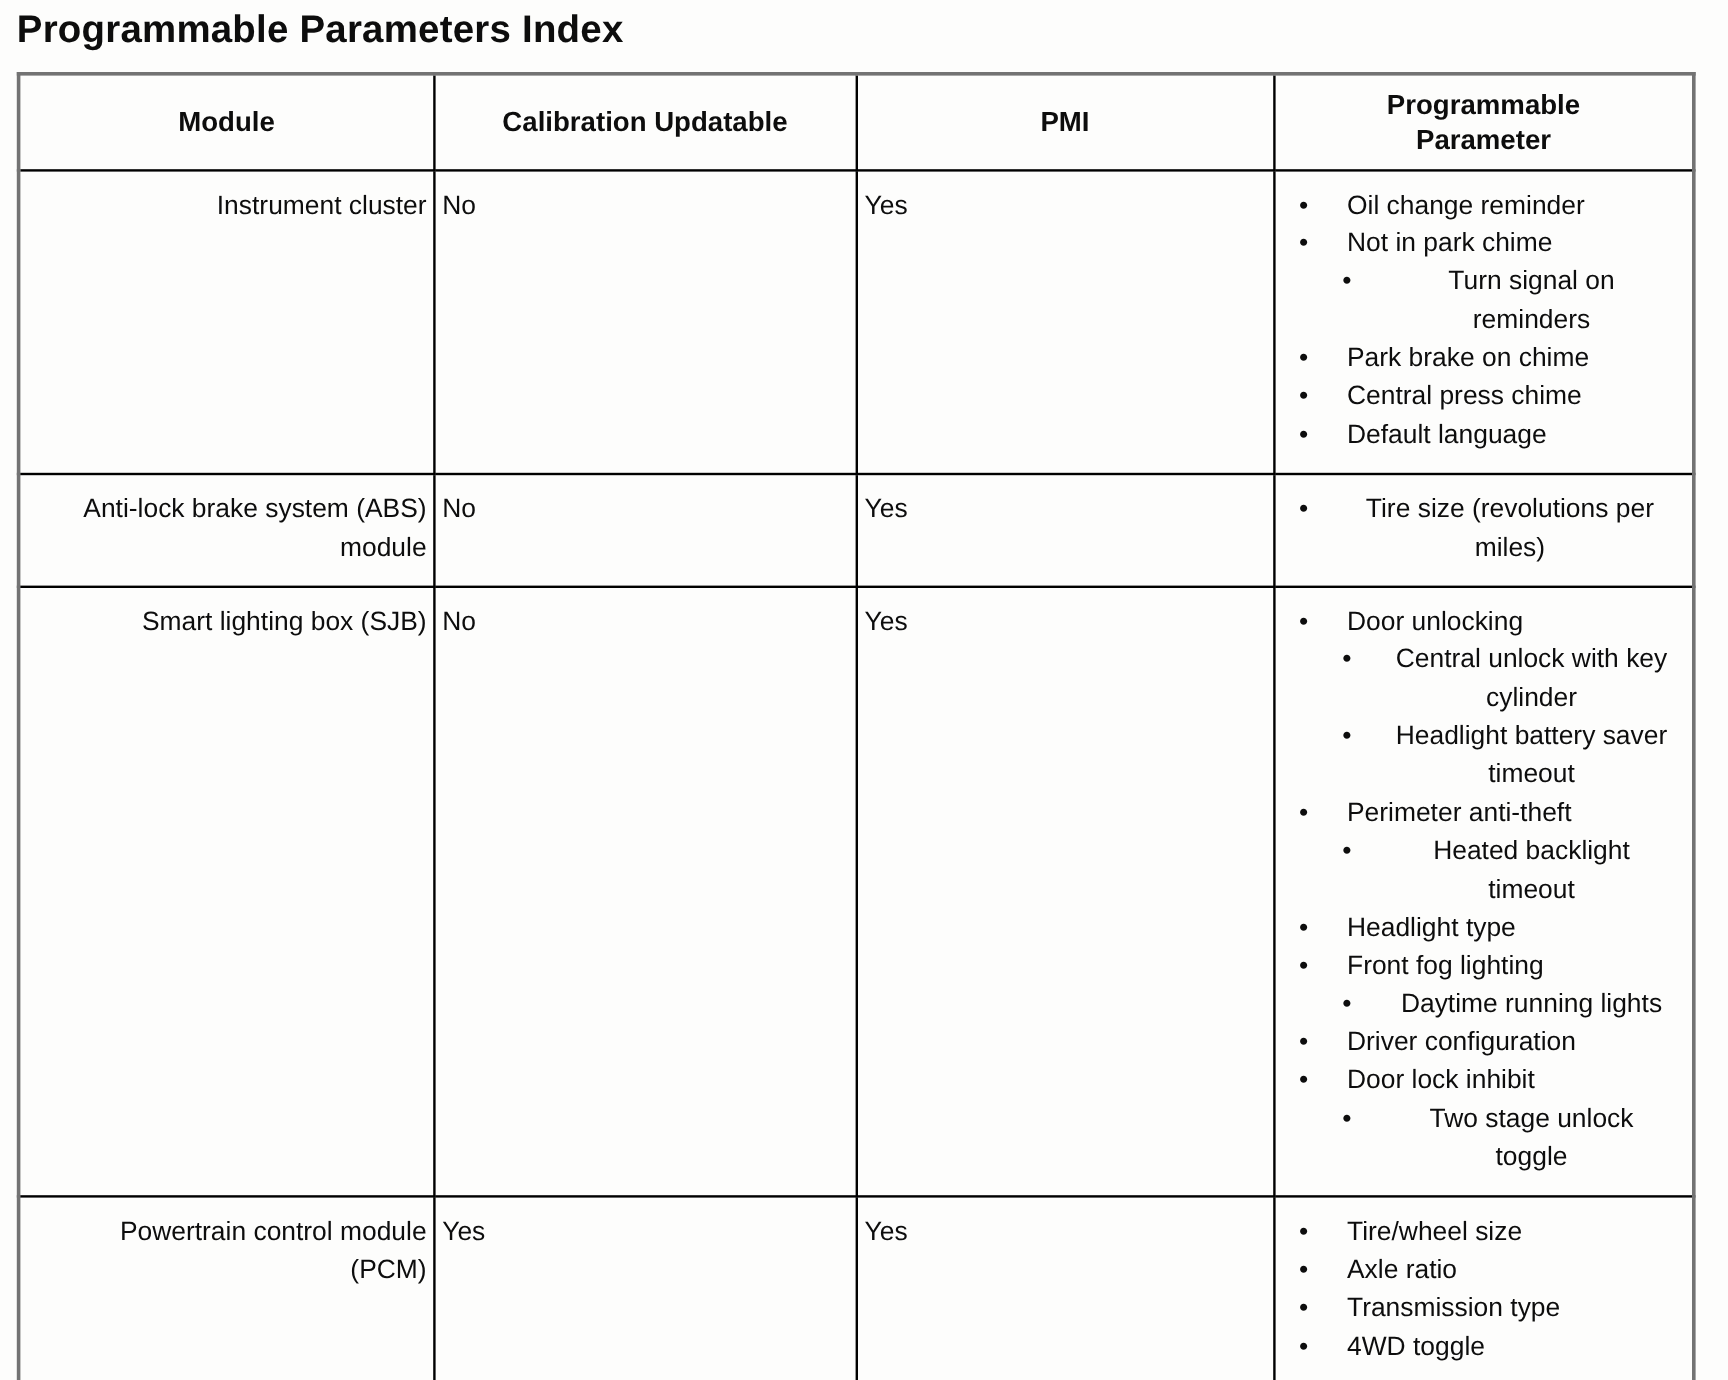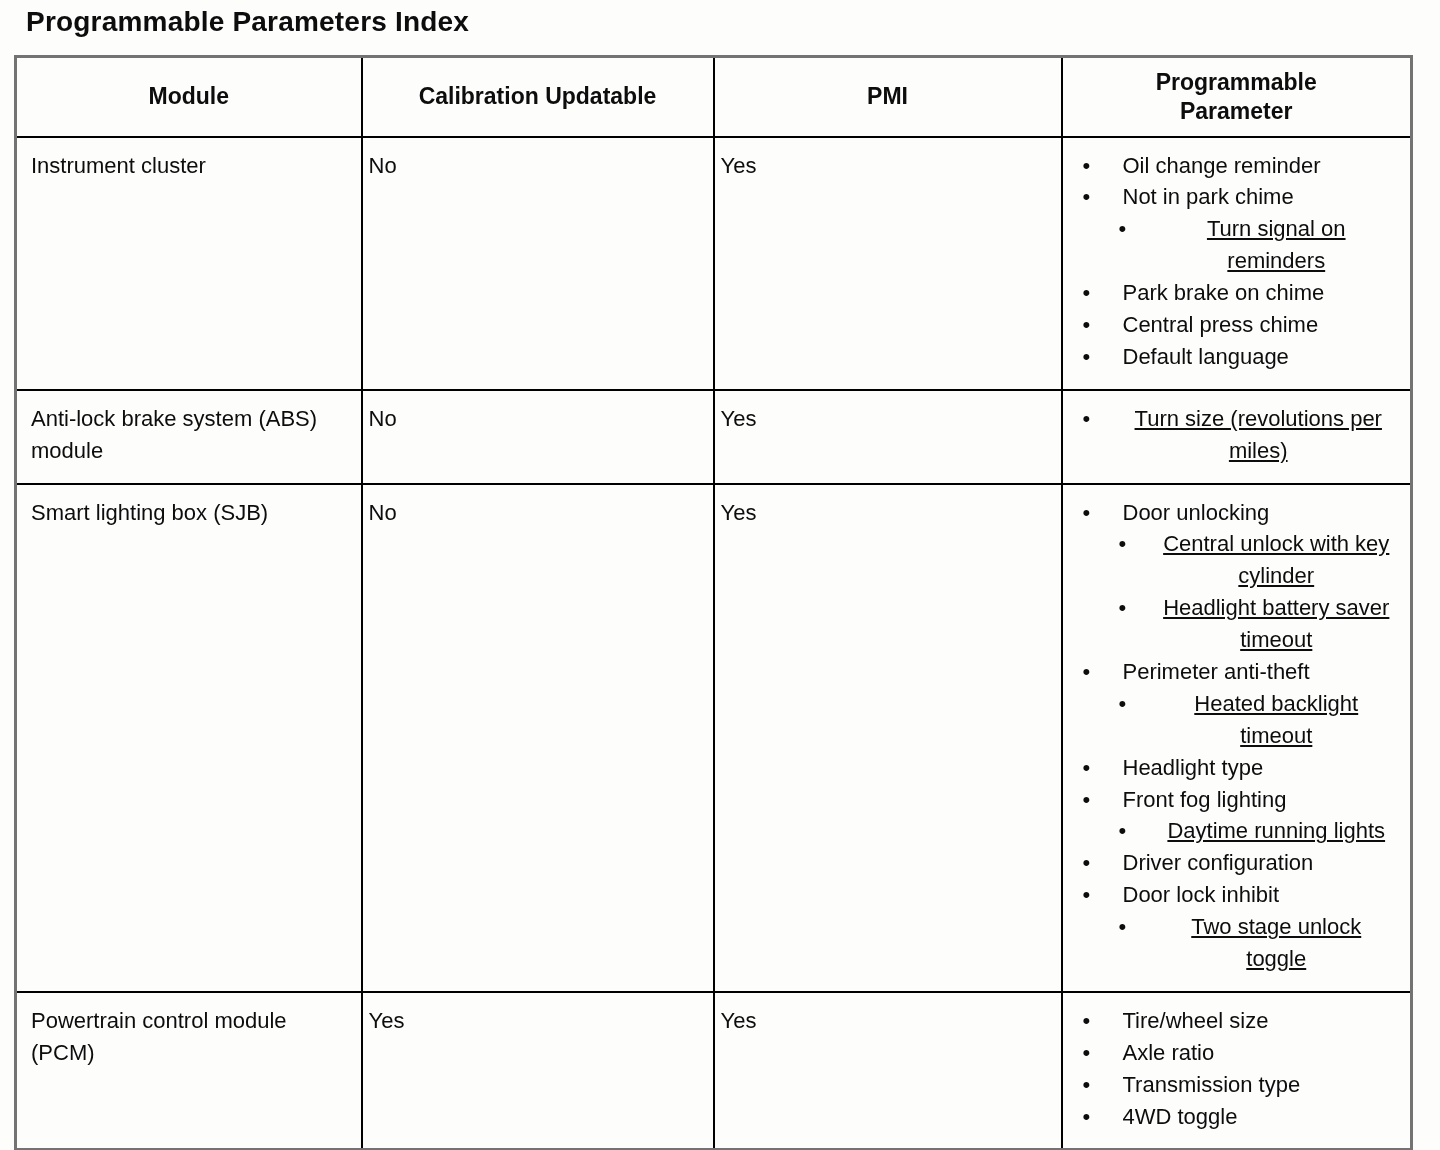--- a/index.html
+++ b/index.html
@@ -11,23 +11,23 @@
     width: 1440px;
     height: 1150px;
     box-sizing: border-box;
     font-family: "Liberation Sans", "DejaVu Sans", sans-serif;
     color: #0d0d0d;
   }
   .page {
     padding: 6px 14px 0 14px;
   }
   .title {
-    font-size: 28px;
+    font-size: 32px;
     font-weight: bold;
-    margin: 0 0 17px 12px;
+    margin: 0 0 17px 0;
     letter-spacing: 0.2px;
   }
   table.pp-table {
     border-collapse: collapse;
     table-layout: fixed;
     width: 1396px;
     border: 3px solid #737373;
   }
   .pp-table th, .pp-table td {
     border: 2px solid #000;
@@ -43,23 +43,23 @@
     padding: 8px 6px;
     white-space: pre-line;
     line-height: 1.25;
   }
   .pp-table td {
     font-size: 22px;
     padding: 12px 6px 16px 6px;
     line-height: 1.45;
   }
   td.module-cell {
-    text-align: left;
+    text-align: right;
     padding-left: 14px;
-    padding-right: 19px;
+    padding-right: 5px;
   }
   td.center-col {
     text-align: left;
   }
   td.params-cell {
     padding-left: 14px;
     padding-right: 10px;
   }
   .param {
     display: flex;
@@ -75,21 +75,20 @@
     text-align: right;
   }
   .param.indent .bullet {
     margin-left: 42px;
   }
   .param.indent .ptext,
   .param.center .ptext {
     flex: 1;
     text-align: center;
     padding-right: 6px;
-    text-decoration: underline;
   }
 </style>
 </head>
 <body>
 
 <div class="page">
   <h1 class="title">Programmable Parameters Index</h1>
   <table class="pp-table">
     <colgroup>
       <col style="width:346px">
@@ -138,21 +137,21 @@
             </div>
           </td>
         </tr>
         <tr>
           <td class="module-cell">Anti-lock brake system (ABS) module</td>
           <td class="center-col">No</td>
           <td class="center-col">Yes</td>
           <td class="params-cell">
             <div class="param center">
               <span class="bullet">•</span>
-              <span class="ptext">Turn size (revolutions per miles)</span>
+              <span class="ptext">Tire size (revolutions per miles)</span>
             </div>
           </td>
         </tr>
         <tr>
           <td class="module-cell">Smart lighting box (SJB)</td>
           <td class="center-col">No</td>
           <td class="center-col">Yes</td>
           <td class="params-cell">
             <div class="param normal">
               <span class="bullet">•</span>

